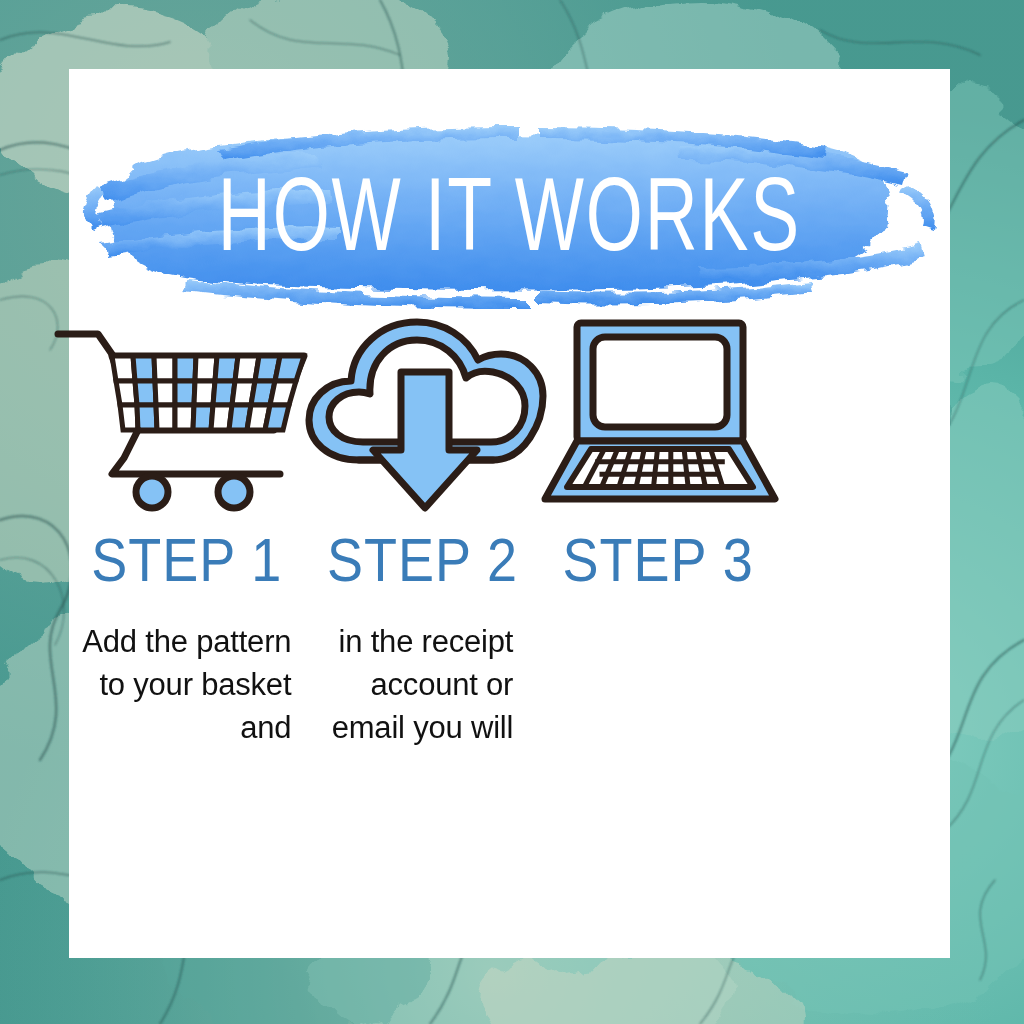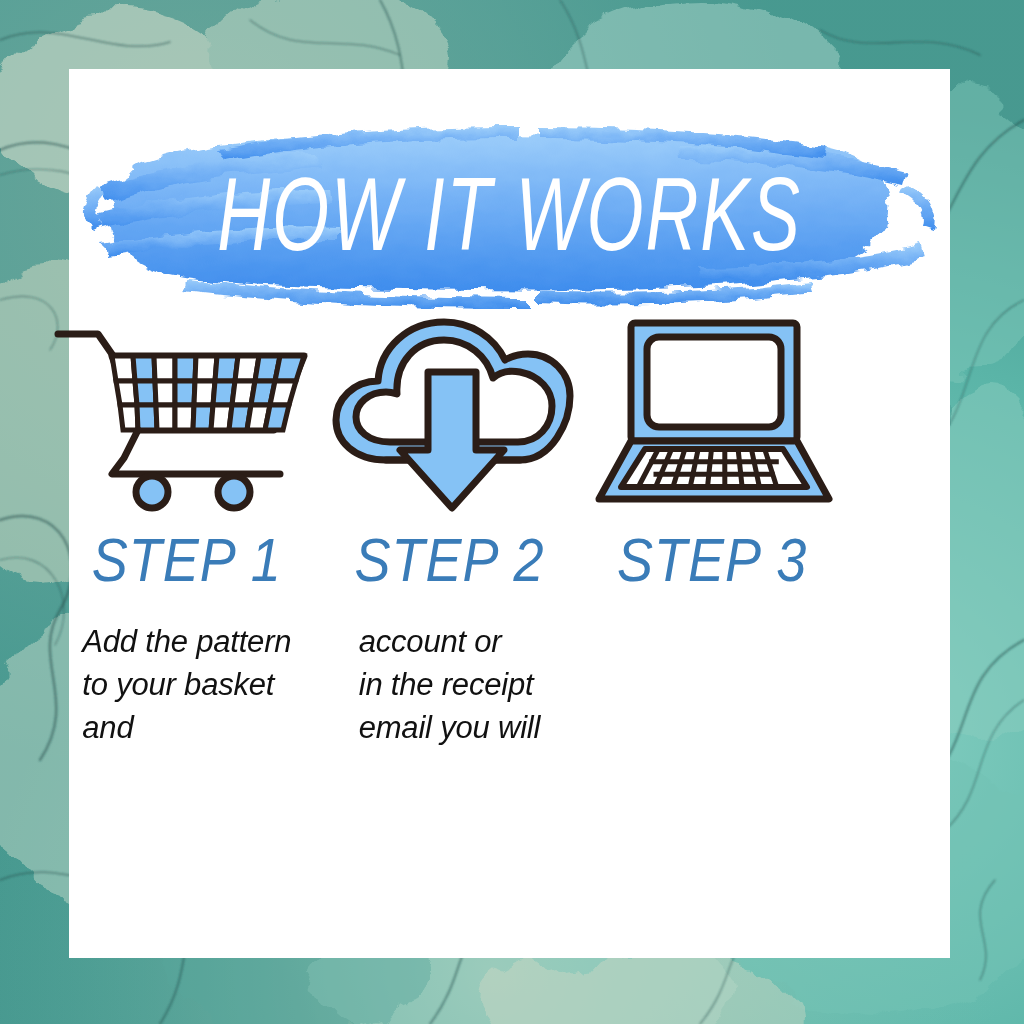--- a/index.html
+++ b/index.html
@@ -26,21 +26,20 @@
   }
 
   
   #card {
     position: absolute;
     left: 69px;
     top: 69px;
     width: 881px;
     height: 889px;
     background: #ffffff;
-    font-style: italic;
   }
 
   
   #title-area {
     position: absolute;
     left: 0;
     top: 50px;
     width: 881px;
     height: 190px;
   }
@@ -70,21 +69,20 @@
   }
 
   
   #columns {
     position: absolute;
     left: 0;
     top: 238px;
     width: 707px;
     display: flex;
     align-items: flex-start;
-    gap: 27px;
   }
   .col {
     width: 33.3333%;
     display: flex;
     flex-direction: column;
     align-items: center;
   }
   .icon-box {
     height: 210px;
     display: flex;
@@ -98,21 +96,21 @@
     letter-spacing: 1px;
     margin-top: 16px;
     transform: scaleY(1.12);
     white-space: nowrap;
   }
   .step-body {
     margin-top: 34px;
     color: #111111;
     font-size: 31px;
     line-height: 1.38;
-    text-align: left;
+    text-align: right;
     letter-spacing: -0.2px;
   }
   .step-body div { white-space: nowrap; }
 </style>
 </head>
 <body>
 
 <div id="stage">
 
   <svg id="marble" viewBox="0 0 1024 1024" preserveAspectRatio="none">
@@ -320,22 +318,22 @@
                      C216,66 228,80 228,96 C228,116 214,132 194,132 Z" fill="#ffffff" stroke="#2b1d17" stroke-width="7" stroke-linejoin="round"></path>
 
             <path d="M62,150 L196,150" fill="none" stroke="#2b1d17" stroke-width="7" stroke-linecap="round"></path>
 
             <path d="M104,62 L152,62 L152,140 L180,140 L128,198 L76,140
                      L104,140 Z" fill="#85c2f5" stroke="#2b1d17" stroke-width="7" stroke-linejoin="round"></path>
           </svg>
         </div>
         <div class="step-label">STEP 2</div>
         <div class="step-body">
+          <div>in the receipt</div>
           <div>account or</div>
-          <div>in the receipt</div>
           <div>email you will</div>
         </div>
       </div>
 
       <div class="col">
         <div class="icon-box">
           <svg width="250" height="195" viewBox="0 0 250 195">
 
             <rect x="44" y="8" width="166" height="118" rx="4" fill="#85c2f5" stroke="#2b1d17" stroke-width="7"></rect>
             <rect x="60" y="22" width="134" height="90" rx="12" fill="#ffffff" stroke="#2b1d17" stroke-width="7"></rect>

